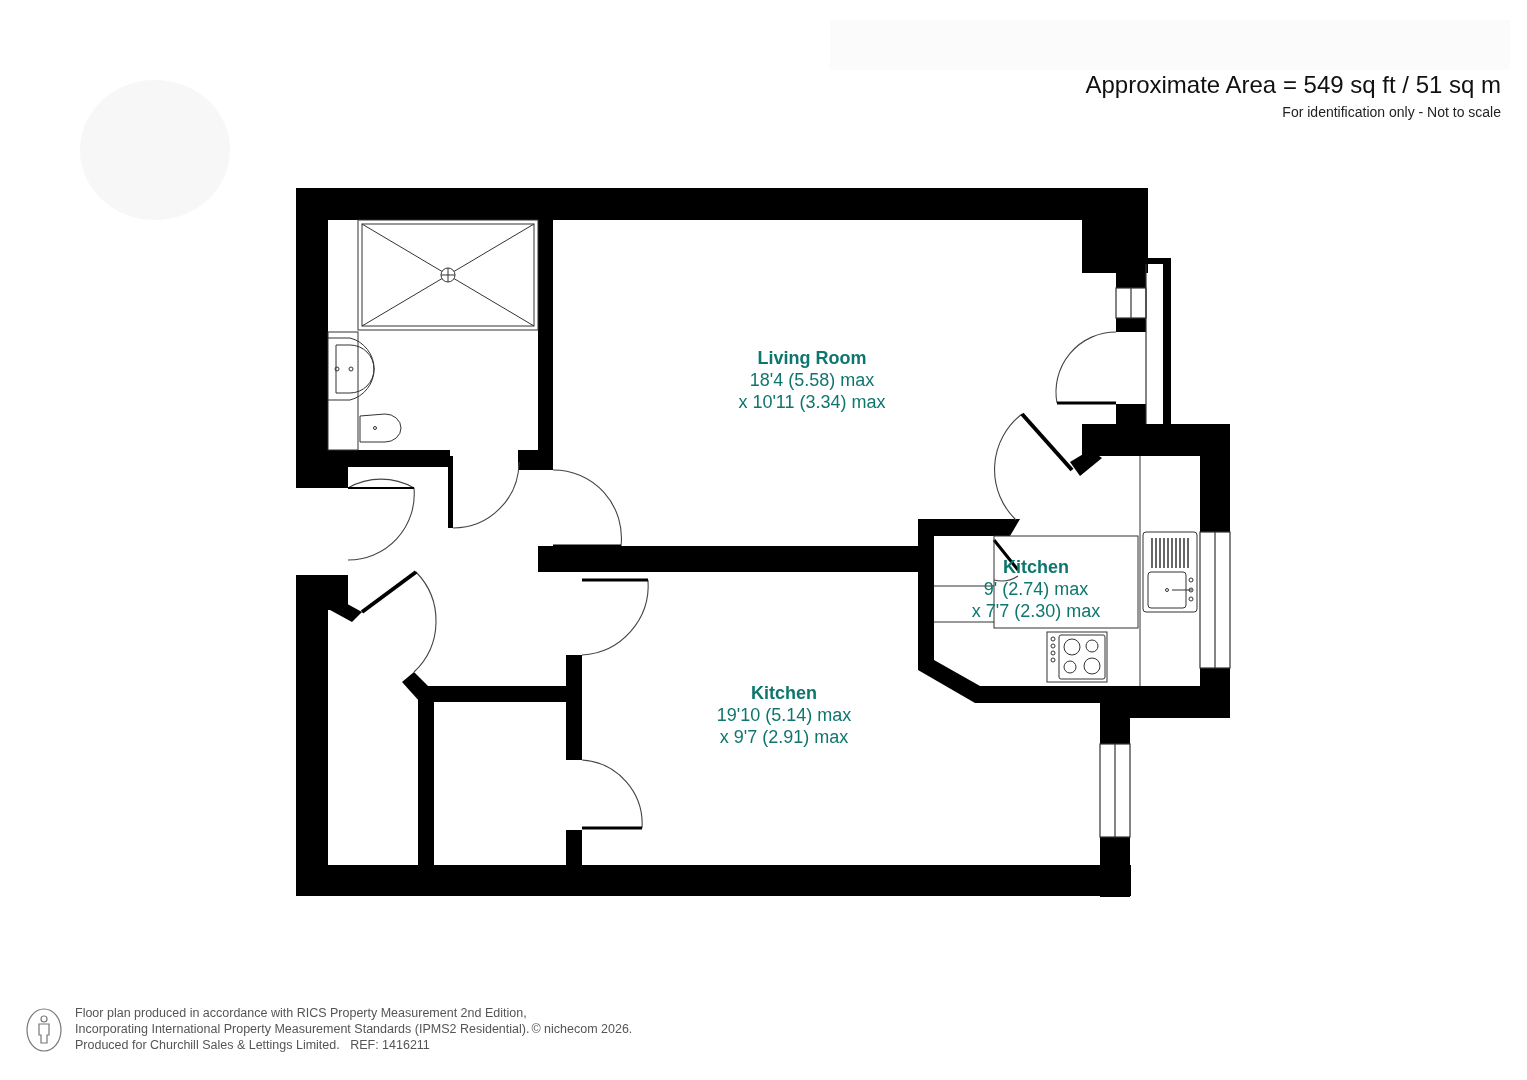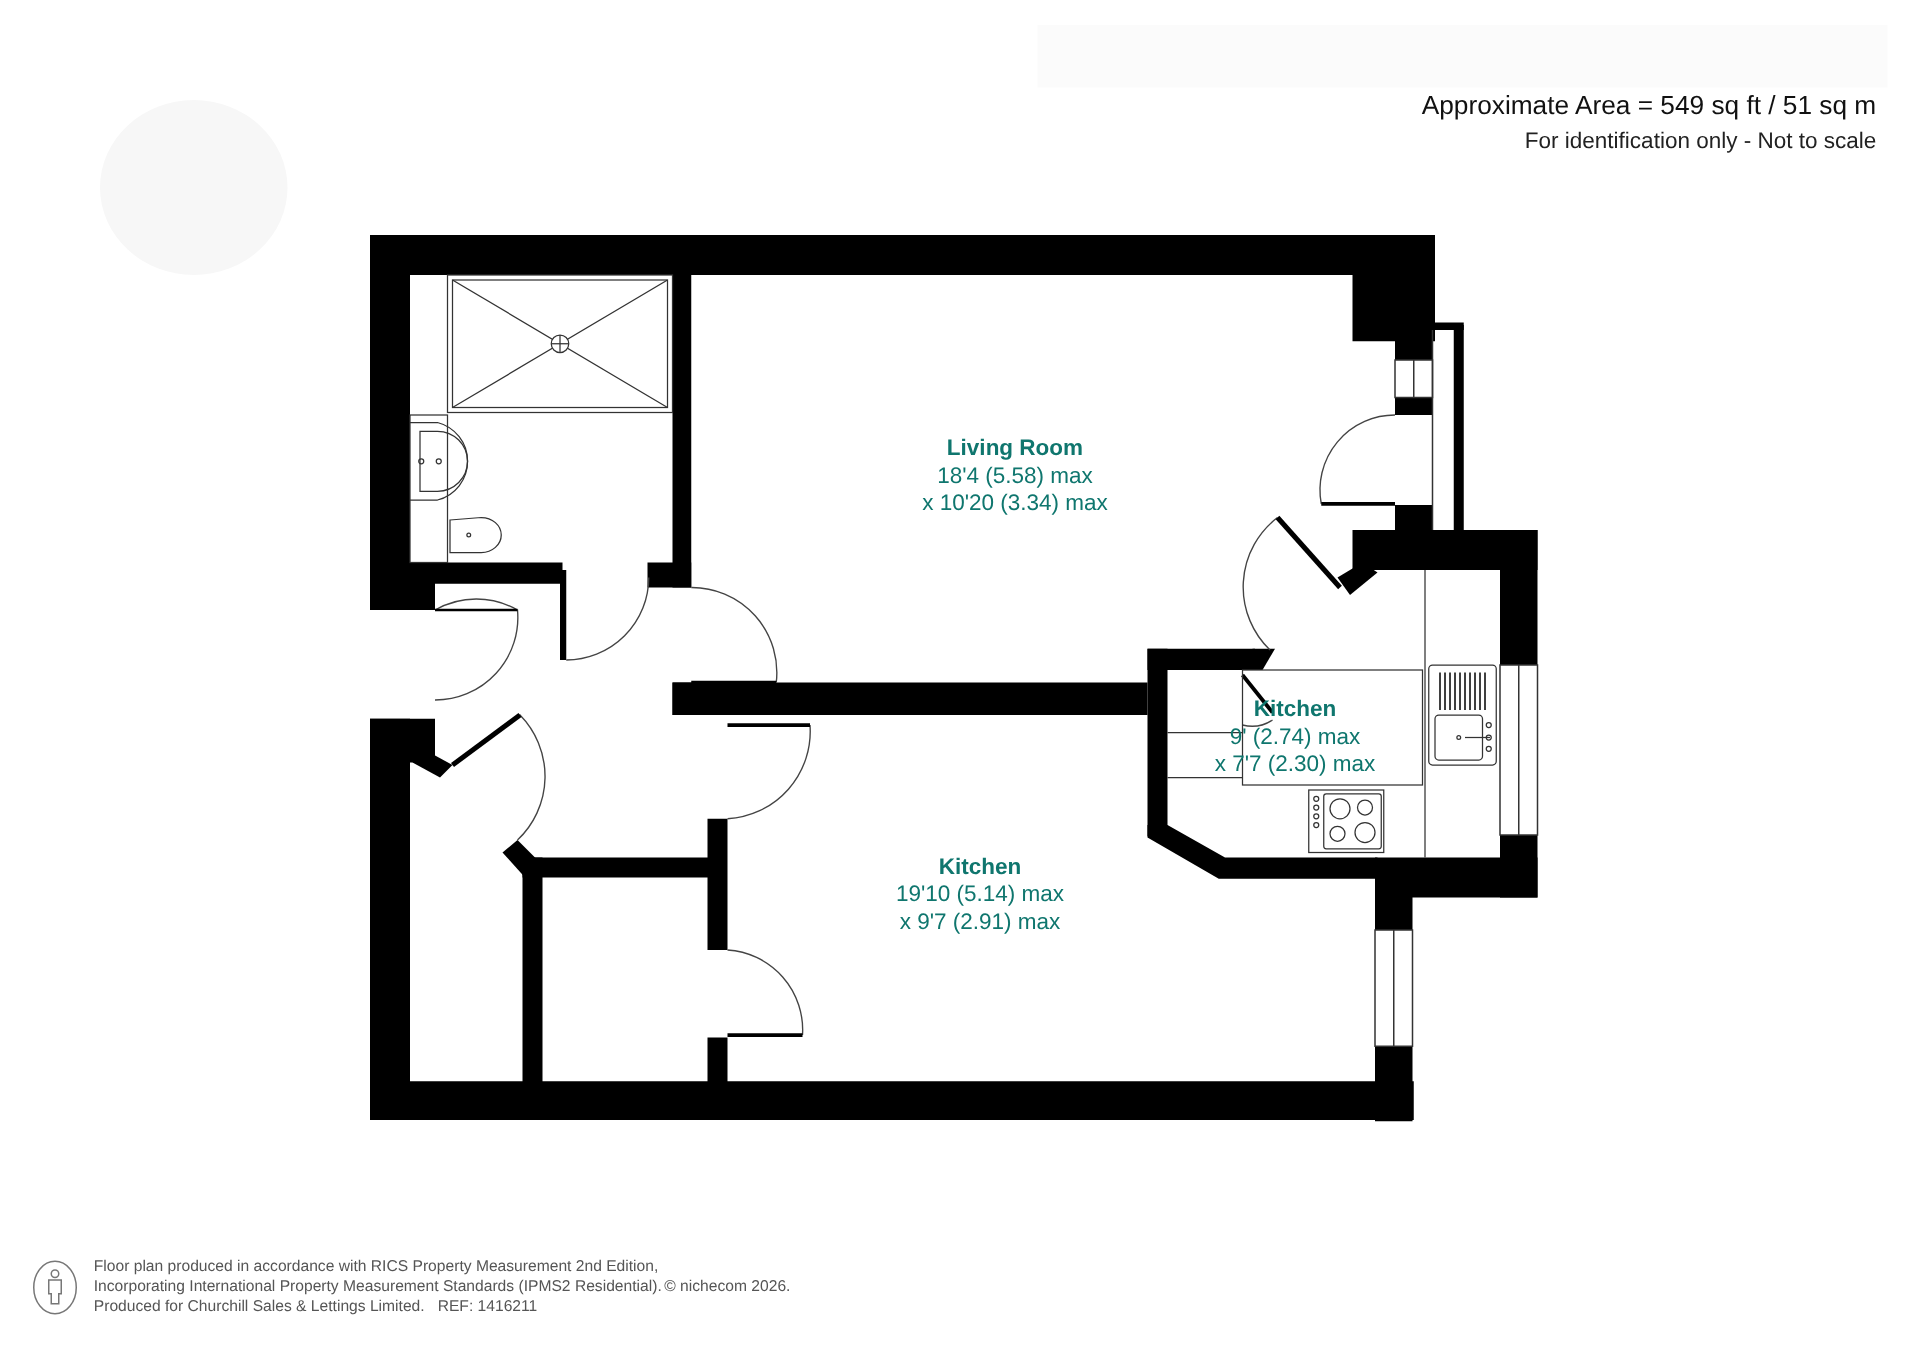--- a/index.html
+++ b/index.html
@@ -1,19 +1,19 @@
 <!DOCTYPE html>
 <html><head>
 <meta charset="utf-8">
 <style>
   html, body { margin: 0; padding: 0; background: #ffffff; }
   body { width: 1527px; height: 1080px; position: relative; overflow: hidden; font-family: "Liberation Sans", sans-serif; color: #111; }
   .area-block { position: absolute; right: 26px; top: 70px; text-align: right; }
-  .area-title { font-size: 21px; color: #111; line-height: 30px; }
-  .area-sub { font-size: 18px; color: #222; line-height: 24px; }
+  .area-title { font-size: 24px; color: #111; line-height: 30px; }
+  .area-sub { font-size: 14px; color: #222; line-height: 24px; }
   svg.plan { position: absolute; left: 0; top: 0; }
   .room-label { position: absolute; text-align: center; line-height: 22px; font-size: 18px; color: #0f766e; transform: translateX(-50%); white-space: nowrap; }
   .room-label .name { font-weight: bold; }
   .footer { position: absolute; left: 25px; top: 1005px; display: flex; align-items: flex-start; }
   .footer-icon { width: 38px; height: 46px; margin-right: 12px; margin-top: 2px; }
   .footer-text { font-size: 12.5px; color: #555; line-height: 16px; }
   .footer-text .copy { margin-left: 2px; }
 </style>
 </head>
 <body>
@@ -181,21 +181,21 @@
 
   <g stroke="#333" stroke-width="1" fill="none">
     <path d="M360,416 L385,414 A16,14 0 0 1 385,442 L360,442 Z"></path>
     <circle cx="375" cy="428" r="1.5"></circle>
   </g>
 </svg>
 
 <div class="room-label" style="left:812px; top:347px;">
   <div class="name">Living Room</div>
   <div>18'4 (5.58) max</div>
-  <div>x 10'20 (3.34) max</div>
+  <div>x 10'11 (3.34) max</div>
 </div>
 
 <div class="room-label" style="left:784px; top:682px;">
   <div class="name">Kitchen</div>
   <div>19'10 (5.14) max</div>
   <div>x 9'7 (2.91) max</div>
 </div>
 
 <div class="room-label" style="left:1036px; top:556px;">
   <div class="name">Kitchen</div>

